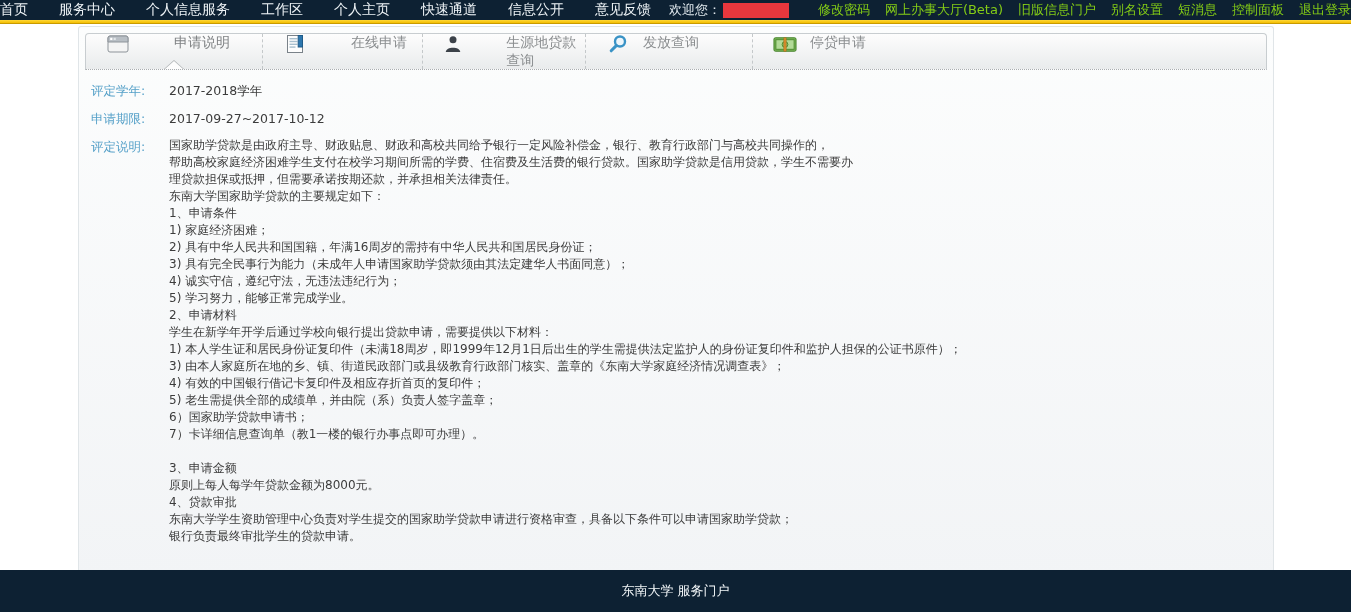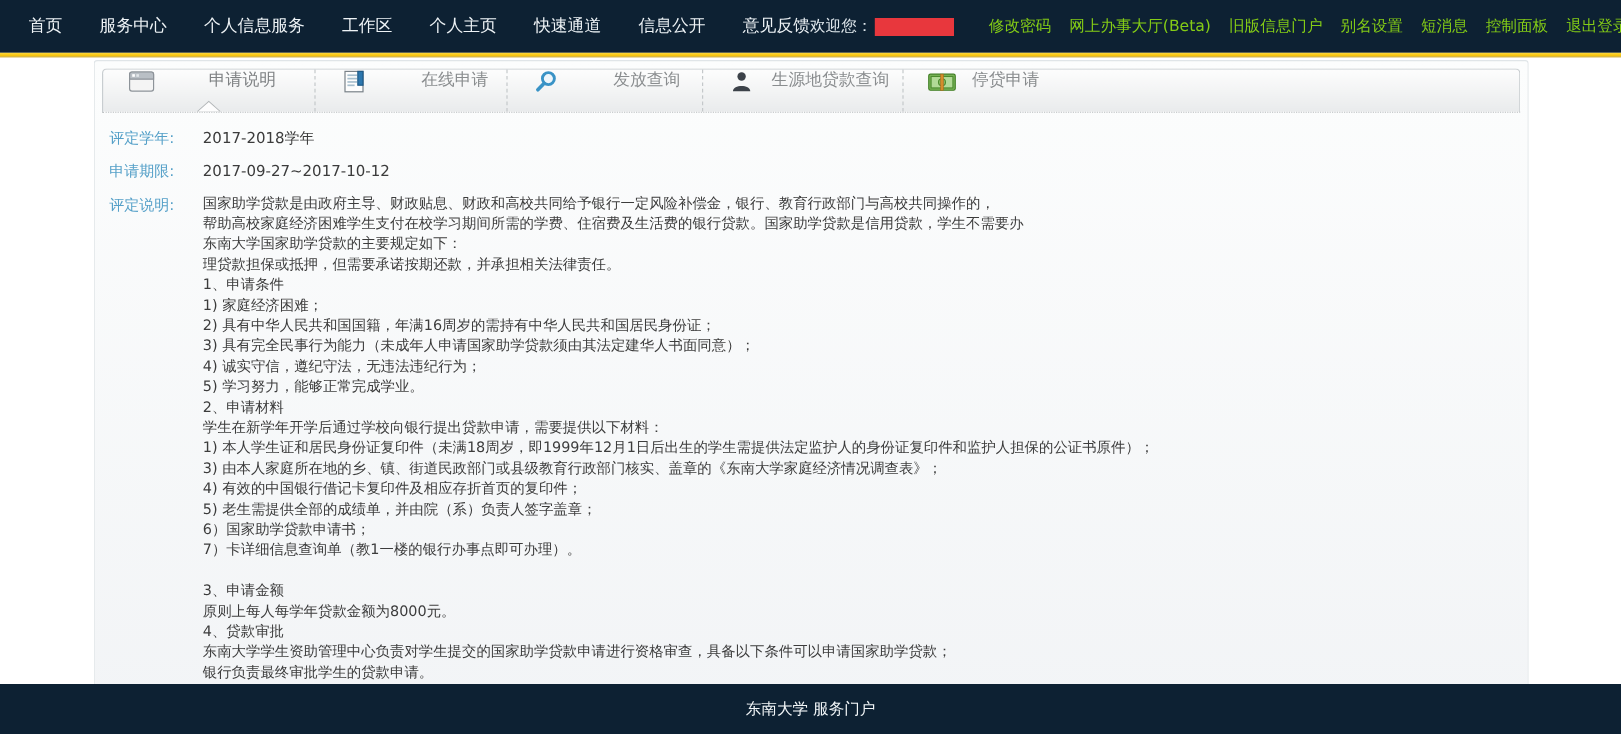--- a/index.html
+++ b/index.html
@@ -3,23 +3,23 @@
 <meta charset="utf-8">
 <style>
   * { margin:0; padding:0; box-sizing:border-box; }
   html,body { background:#fff; }
   body { font-family:"DejaVu Sans","Liberation Sans",sans-serif; }
   #page {
     position:relative; width:1351px; height:612px; overflow:hidden; background:#fff;
   }
   
   #topnav {
-    height:44px; background:var(--nav-bg,#0d2133);
+    height:20px; background:var(--nav-bg,#0d2133);
     display:flex; align-items:center; justify-content:space-between;
-    padding:0 24px; white-space:nowrap;
+    padding:0 0; white-space:nowrap;
   }
   #topnav .nav-left { display:flex; align-items:center; gap:31px; }
   #topnav .nav-left .nav-item { color:#eef3f6; font-size:14px; cursor:pointer; }
   #topnav .nav-right { display:flex; align-items:center; gap:15px; }
   #topnav .nav-right .nav-item { color:#84cc16; font-size:13px; cursor:pointer;text-align:right; }
   #welcome-wrap { display:flex; align-items:center; margin-right:14px; }
   #welcome-label { color:#dfe7ec; font-size:13px; }
   #username-redaction { display:inline-block; width:66px; height:15px; background:var(--red,#e8373d); margin-left:2px; }
   #yellow-line { height:4px; background:linear-gradient(#ffd83a,var(--accent,#f3bd00)); border-bottom:1px solid #c89a00; }
 
@@ -128,35 +128,35 @@
                 <rect x="4.5" y="6.8" width="8" height="1.4" fill="#a8bfce"></rect>
                 <rect x="4.5" y="9.6" width="8" height="1.4" fill="#a8bfce"></rect>
                 <rect x="4.5" y="12.4" width="6" height="1.4" fill="#a8bfce"></rect>
                 <rect x="13.2" y="1.5" width="4.3" height="11.5" fill="#2d77ae" stroke="#1f5b88"></rect>
               </svg>
             </span>
             <span class="tab-label">在线申请</span>
           </div>
           <div class="tab">
             <span class="tab-icon">
+              <svg width="18" height="18" viewBox="0 0 18 18">
+                <circle cx="9" cy="4.8" r="3.5" fill="#3c4249"></circle>
+                <path d="M1.8 17 C1.8 11.2 16.2 11.2 16.2 17 Z" fill="#3c4249"></path>
+              </svg>
+            </span>
+            <span class="tab-label">生源地贷款查询</span>
+          </div>
+          <div class="tab">
+            <span class="tab-icon">
               <svg width="20" height="20" viewBox="0 0 20 20">
                 <circle cx="12" cy="7.5" r="5" fill="#eef6fb" stroke="#3a93c6" stroke-width="2.4"></circle>
                 <line x1="8.3" y1="11.6" x2="3.2" y2="16.8" stroke="#3a93c6" stroke-width="3" stroke-linecap="round"></line>
               </svg>
             </span>
             <span class="tab-label">发放查询</span>
-          </div>
-          <div class="tab">
-            <span class="tab-icon">
-              <svg width="18" height="18" viewBox="0 0 18 18">
-                <circle cx="9" cy="4.8" r="3.5" fill="#3c4249"></circle>
-                <path d="M1.8 17 C1.8 11.2 16.2 11.2 16.2 17 Z" fill="#3c4249"></path>
-              </svg>
-            </span>
-            <span class="tab-label">生源地贷款查询</span>
           </div>
           <div class="tab">
             <span class="tab-icon">
               <svg width="25" height="19" viewBox="0 0 25 19">
                 <rect x="1" y="2.5" width="23" height="14" rx="1.5" fill="#7cb75a" stroke="#3f7d22"></rect>
                 <rect x="3" y="4.5" width="19" height="10" fill="#b2da97" stroke="#4c8a2e"></rect>
                 <circle cx="12.5" cy="9.5" r="3" fill="#8cc26a" stroke="#4c8a2e"></circle>
                 <rect x="11.3" y="2.5" width="2.4" height="14" fill="#d58c2a" stroke="#a9671a" stroke-width="0.5"></rect>
               </svg>
             </span>
@@ -171,22 +171,22 @@
         </div>
         <div class="info-row">
           <span class="info-label">申请期限:</span>
           <span class="info-value">2017-09-27~2017-10-12</span>
         </div>
         <div class="info-row">
           <span class="info-label">评定说明:</span>
           <div id="desc-lines">
               <div class="desc-line">国家助学贷款是由政府主导、财政贴息、财政和高校共同给予银行一定风险补偿金，银行、教育行政部门与高校共同操作的，</div>
               <div class="desc-line">帮助高校家庭经济困难学生支付在校学习期间所需的学费、住宿费及生活费的银行贷款。国家助学贷款是信用贷款，学生不需要办</div>
+              <div class="desc-line">理贷款担保或抵押，但需要承诺按期还款，并承担相关法律责任。</div>
               <div class="desc-line">东南大学国家助学贷款的主要规定如下：</div>
-              <div class="desc-line">理贷款担保或抵押，但需要承诺按期还款，并承担相关法律责任。</div>
               <div class="desc-line">1、申请条件</div>
               <div class="desc-line">1) 家庭经济困难；</div>
               <div class="desc-line">2) 具有中华人民共和国国籍，年满16周岁的需持有中华人民共和国居民身份证；</div>
               <div class="desc-line">3) 具有完全民事行为能力（未成年人申请国家助学贷款须由其法定建华人书面同意）；</div>
               <div class="desc-line">4) 诚实守信，遵纪守法，无违法违纪行为；</div>
               <div class="desc-line">5) 学习努力，能够正常完成学业。</div>
               <div class="desc-line">2、申请材料</div>
               <div class="desc-line">学生在新学年开学后通过学校向银行提出贷款申请，需要提供以下材料：</div>
               <div class="desc-line">1) 本人学生证和居民身份证复印件（未满18周岁，即1999年12月1日后出生的学生需提供法定监护人的身份证复印件和监护人担保的公证书原件）；</div>
               <div class="desc-line">3) 由本人家庭所在地的乡、镇、街道民政部门或县级教育行政部门核实、盖章的《东南大学家庭经济情况调查表》；</div>

